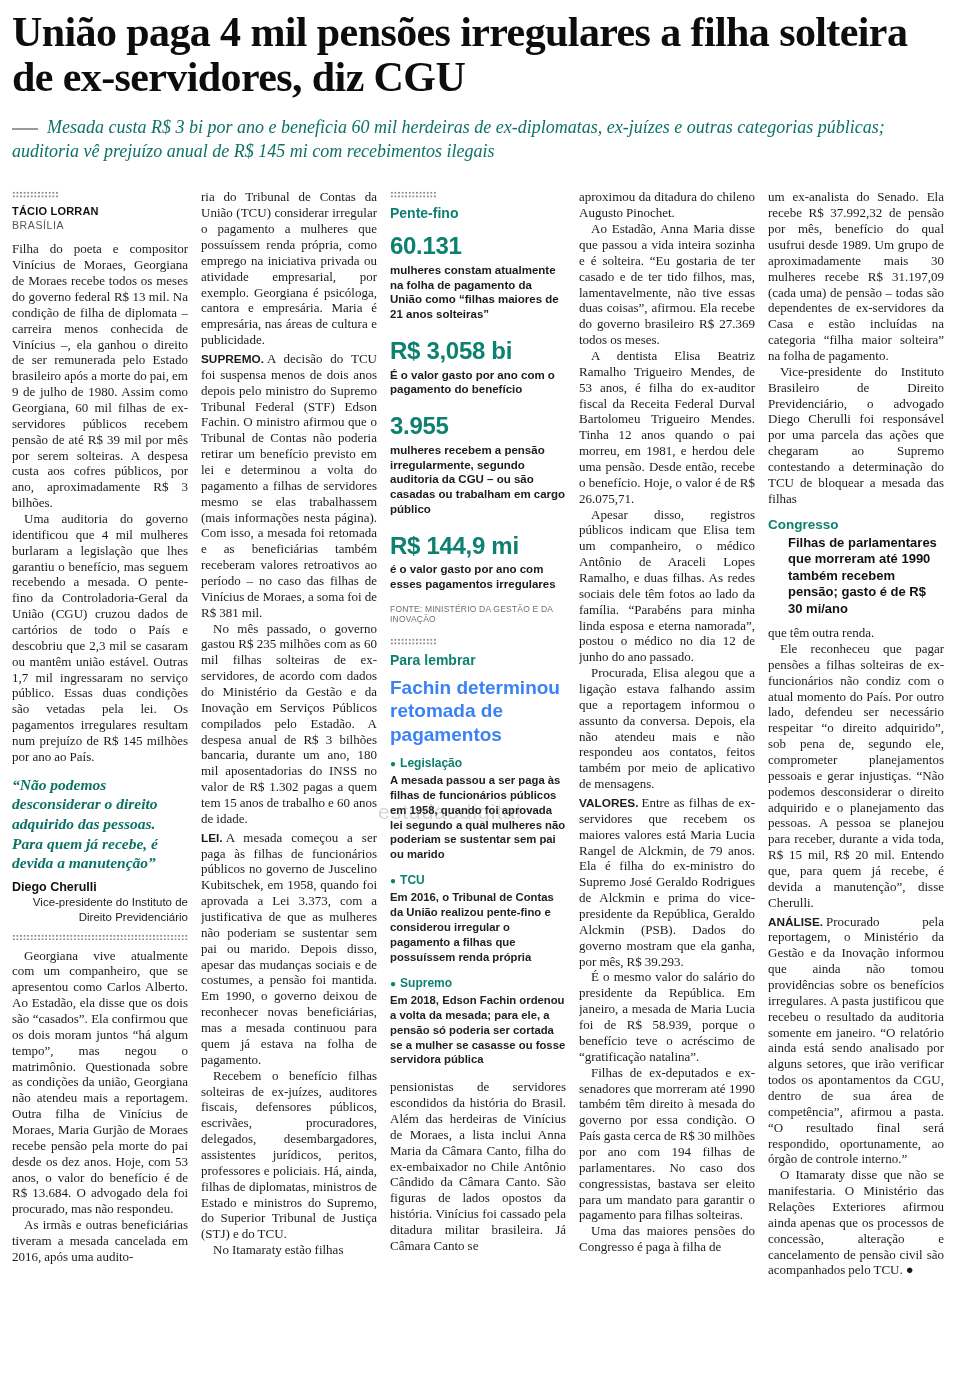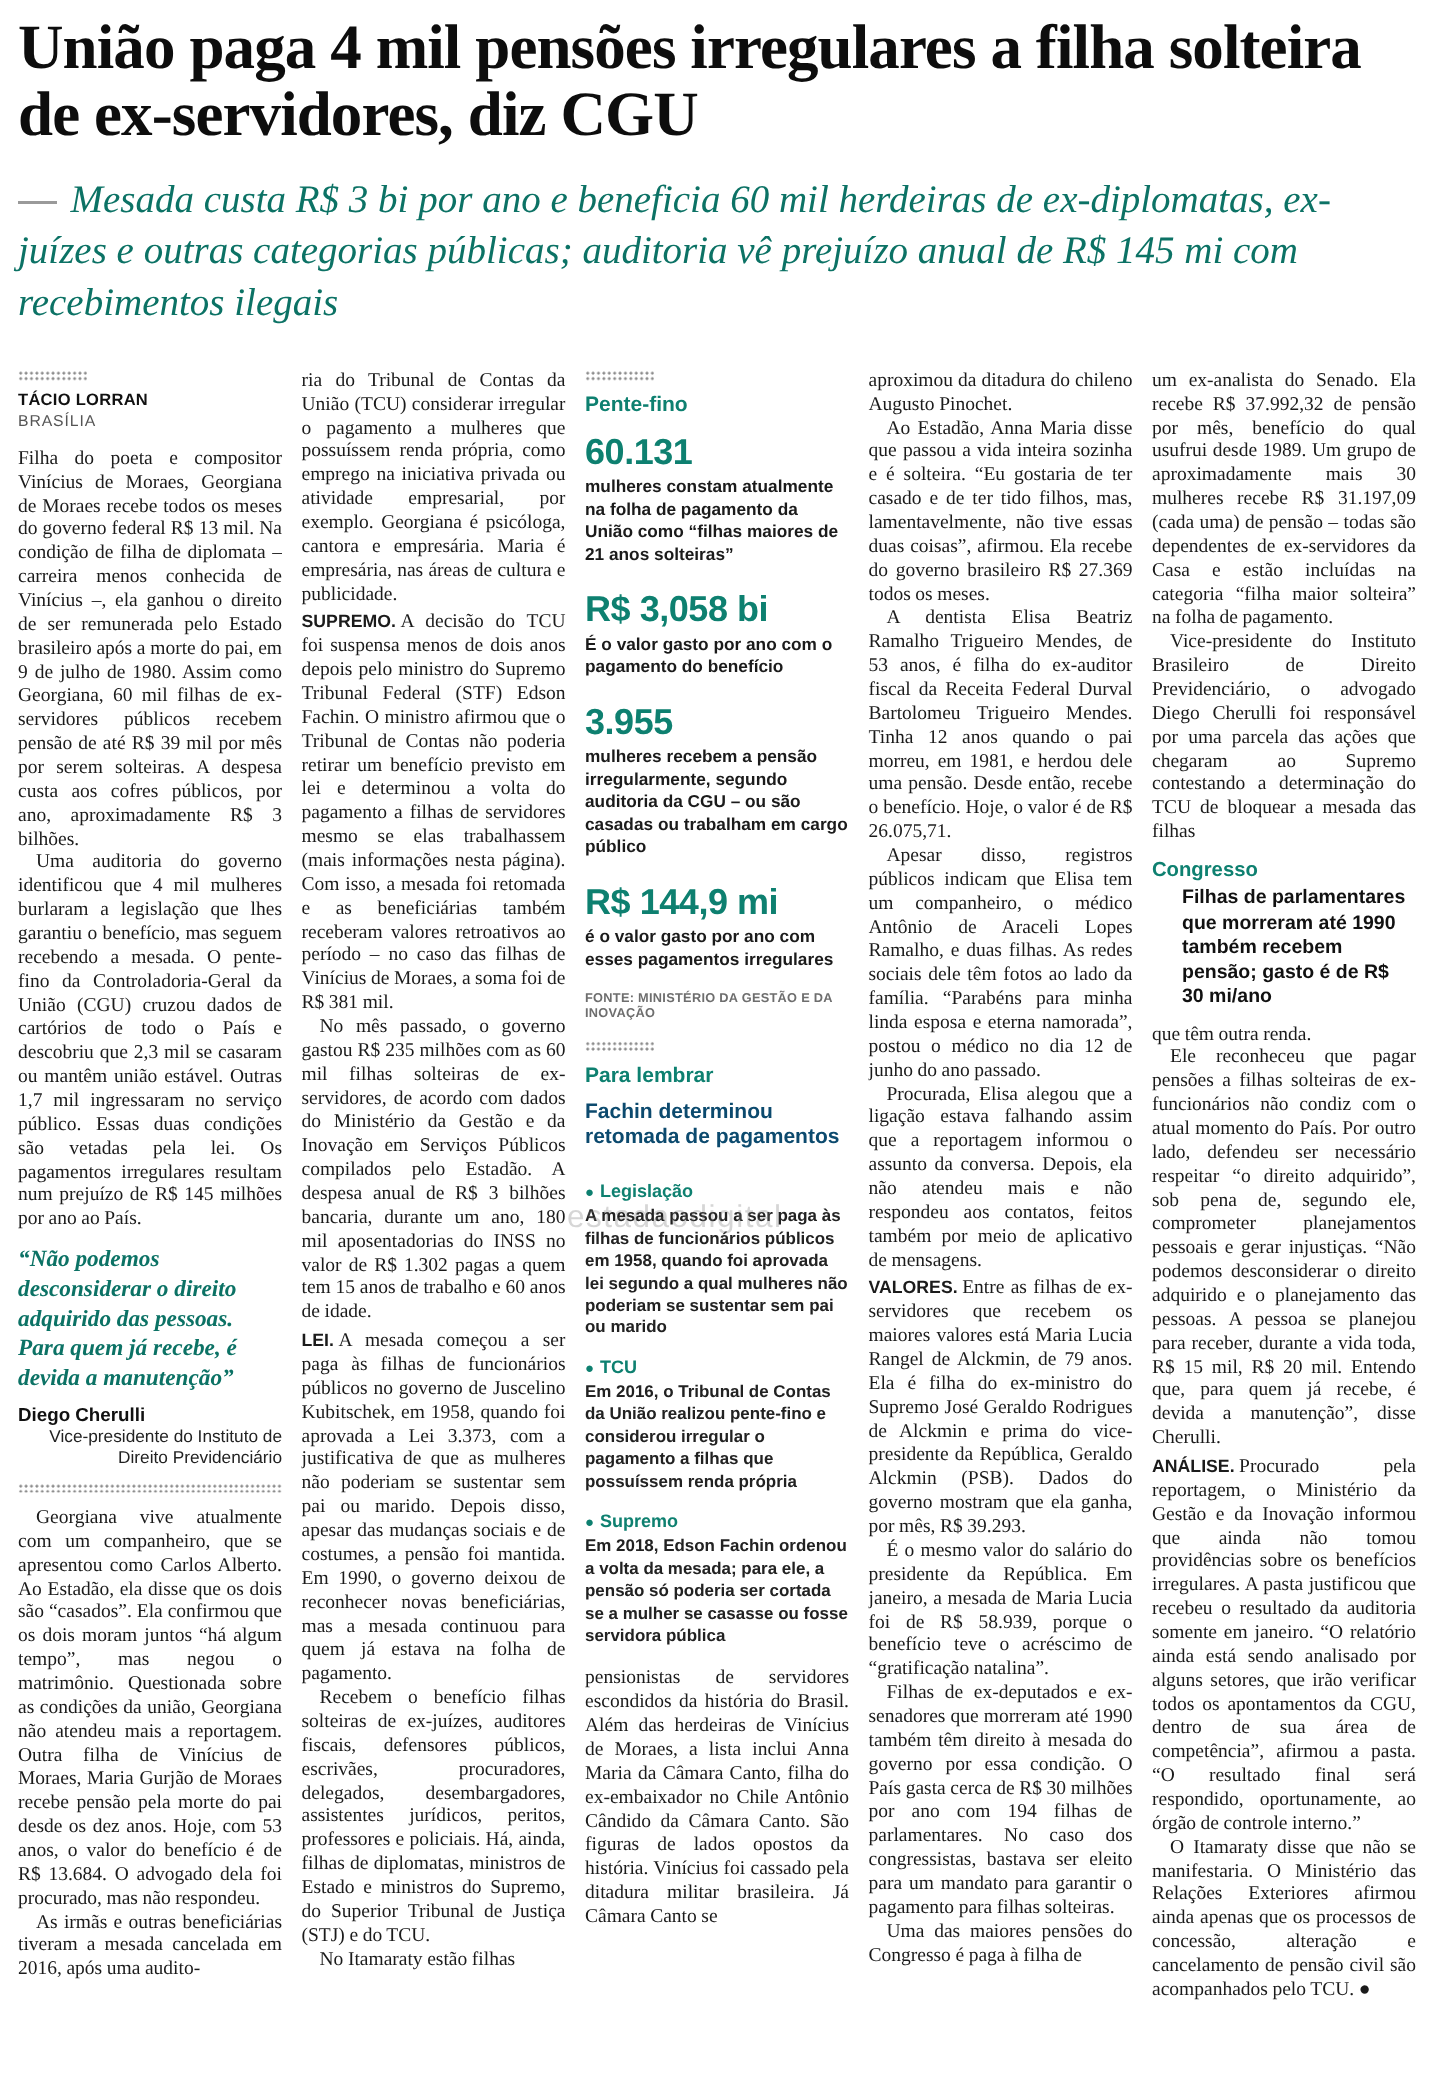--- a/index.html
+++ b/index.html
@@ -9,21 +9,21 @@
     font-family:"Liberation Serif", serif; color:#1b1b1b;
   }
   .page { padding:10px 12px 0 12px; height:100%; position:relative; }
 
   
   .headline {
     font-family:"Liberation Serif", serif; font-weight:700;
     font-size:42px; line-height:1.07; letter-spacing:-0.6px; color:#0d0d0d;
   }
   .subhead {
-    margin-top:16px; font-style:italic; font-size:26px; line-height:1.32;
+    margin-top:16px; font-style:italic; font-size:18px; line-height:1.32;
     color:#0c7265; font-family:"Liberation Serif", serif;
   }
   .subhead .dash {
     display:inline-block; width:26px; height:2px; background:#9a9a9a;
     margin-right:9px; vertical-align:middle;
   }
 
   
   .cols { display:flex; gap:13px; margin-top:26px; height:1150px; overflow:hidden; }
   .col { flex:1 1 0; overflow:hidden; min-width:0; }
@@ -57,25 +57,25 @@
     font-size:15.5px; line-height:1.27; font-family:"Liberation Serif", serif;
   }
   .qauthor { font-family:"Liberation Sans", sans-serif; font-weight:700; font-size:12.5px; margin-top:7px; color:#111; }
   .qrole { font-family:"Liberation Sans", sans-serif; font-size:11.5px; line-height:1.28; color:#222; margin-top:1px;text-align:right; }
 
   
   .box-title { color:#0e8070; font-family:"Liberation Sans", sans-serif; font-weight:700; font-size:14px; margin:2px 0 12px 0; }
   .stat { margin-bottom:16px; }
   .stat-value { color:#0e8070; font-family:"Liberation Sans", sans-serif; font-weight:700; font-size:24px; letter-spacing:-0.3px; line-height:1.05; }
   .stat-desc { font-family:"Liberation Sans", sans-serif; font-weight:700; font-size:11.5px; line-height:1.3; color:#1b1b1b; margin-top:4px; }
-  .source { font-family:"Liberation Sans", sans-serif; font-weight:700; font-size:8.5px; color:#6e6e6e; margin:-4px 0 14px 0; letter-spacing:.2px; }
+  .source { font-family:"Liberation Sans", sans-serif; font-weight:400; font-size:8.5px; color:#6e6e6e; margin:-4px 0 14px 0; letter-spacing:.2px; }
 
   
   .recallbox { margin-bottom:12px; }
-  .pl-subtitle { font-family:"Liberation Sans", sans-serif; font-weight:700; font-size:14px; line-height:1.22; color:#0c4a6e; margin:-4px 0 21px 0; }
+  .pl-subtitle { font-family:"Liberation Sans", sans-serif; font-weight:700; font-size:19px; line-height:1.22; color:#3b82f6; margin:-4px 0 10px 0; }
   .pl-item { margin-bottom:11px; }
   .pl-label { font-family:"Liberation Sans", sans-serif; font-weight:700; font-size:12px; color:#0e8070; }
   .pl-bullet { color:#0e8070; font-size:10px; margin-right:4px; }
   .pl-text { font-family:"Liberation Sans", sans-serif; font-weight:700; font-size:11.3px; line-height:1.32; color:#222; margin-top:3px; }
 
   
   .congresso { margin:10px 0 8px 0; }
   .congresso-title { color:#0e8070; font-family:"Liberation Sans", sans-serif; font-weight:700; font-size:13.5px; }
   .congresso-text { font-family:"Liberation Sans", sans-serif; font-weight:700; font-size:13px; line-height:1.27; color:#111; margin-top:3px;margin-left:20px; }
 

